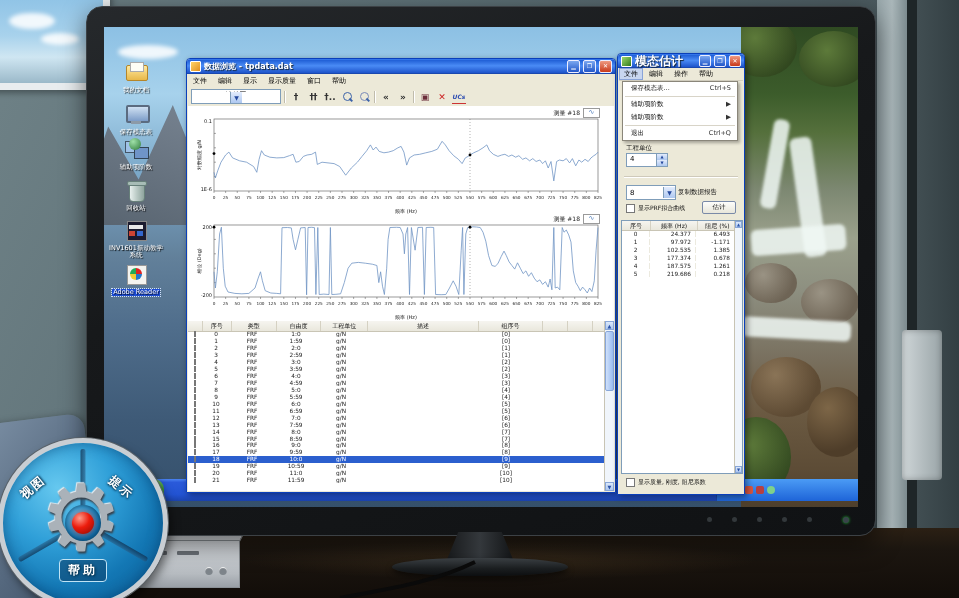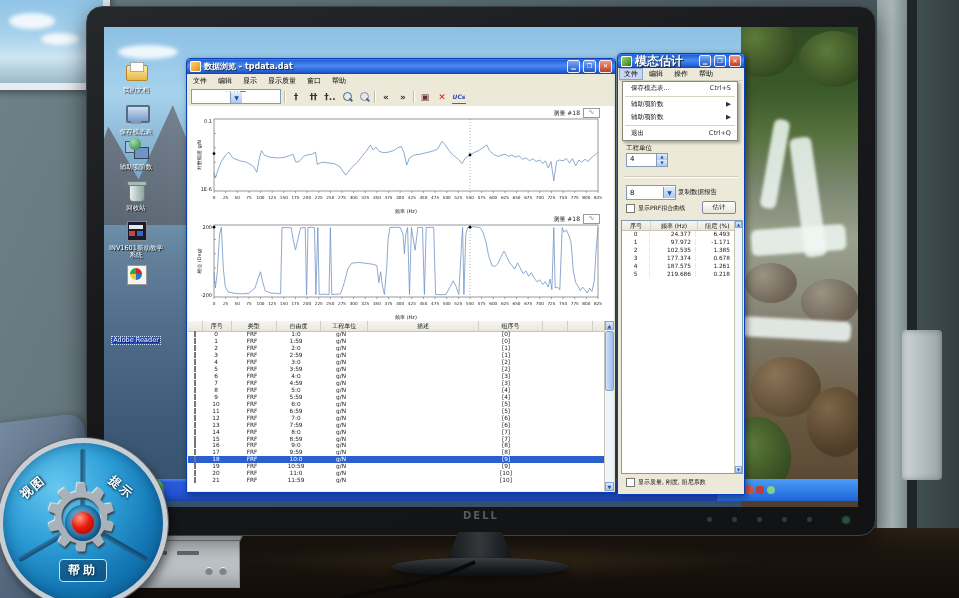--- a/index.html
+++ b/index.html
@@ -62,21 +62,21 @@
   .startbtn{left:0;top:0;width:60px;height:22px;border-radius:0 10px 10px 0;color:#fff;font-weight:bold;
     font-size:9px;line-height:22px;text-align:center;text-shadow:1px 1px 1px #14501a;
     background:linear-gradient(180deg,#74c164 0%,#3f9c38 45%,#2e8527 100%);}
   .tray{left:612px;top:0;width:142px;height:22px;background:linear-gradient(180deg,#4b9bf5,#1e64d8);
     border-left:1px solid #1a47a8;display:flex;align-items:center;gap:3px;padding-left:6px;}
   .tray-ic{width:8px;height:8px;border-radius:2px;}
   
   .dicon{width:56px;text-align:center;color:#fff;font-size:6.5px;text-shadow:1px 1px 1px #000;line-height:1.15;}
   .dicon .ic{width:26px;height:24px;margin:0 auto 2px auto;position:relative;}
   .dicon .lbl{display:inline-block;padding:0 1px;}
-  .dicon .lbl.sel{background:#1d4ed8;outline:1px dotted #cfe0ff;margin-top:48px;}
+  .dicon .lbl.sel{background:#1d4ed8;outline:1px dotted #cfe0ff;}
   
   .xp-win{background:#ece9d8;border:1px solid #0a3fba;border-radius:4px 4px 0 0;box-shadow:2px 2px 6px rgba(0,0,0,.45);}
   .titlebar{left:0;right:0;top:0;height:15px;
     background:linear-gradient(180deg,#3d81f3 0%,#2362d8 10%,#4a8bf5 45%,#2057cd 90%,#16409f 100%);
     border-radius:3px 3px 0 0;color:#fff;display:flex;align-items:center;padding:0 3px;gap:3px;position:absolute;}
   .titlebar .t{font-size:8px;font-weight:bold;text-shadow:1px 1px 1px #123;white-space:nowrap;flex:1;overflow:hidden;}
   .wicon{width:9px;height:9px;border-radius:1px;background:linear-gradient(135deg,#ffd469,#e08f1f);border:1px solid #fff;}
   .tb-btn{width:11px;height:11px;border-radius:2px;border:1px solid #eef;color:#fff;font-size:6px;line-height:10px;
     text-align:center;background:linear-gradient(180deg,#7ba7f0,#2257c9);flex:none;}
   .tb-close{background:linear-gradient(180deg,#ef9a82,#c8391a);}
@@ -790,21 +790,20 @@
         </div>
 
         <div class="abs" style="left:8px;top:424px;display:flex;align-items:center;gap:3px;">
           <span class="cbx" style="margin:0;"></span>
           <span style="font-size:6px;color:#111;">显示质量, 刚度, 阻尼系数</span>
         </div>
       </div>
 
     </div>
 
-    <div class="abs brand">DELL</div>
     <div class="abs pwr-dot" style="left:620px;"></div>
     <div class="abs pwr-dot" style="left:645px;"></div>
     <div class="abs pwr-dot" style="left:670px;"></div>
     <div class="abs pwr-dot" style="left:695px;"></div>
     <div class="abs pwr-dot" style="left:720px;"></div>
     <div class="abs pwr-led"></div>
   </div>
 
   <div class="abs stand-neck"></div>
   <div class="abs stand-base"></div>

